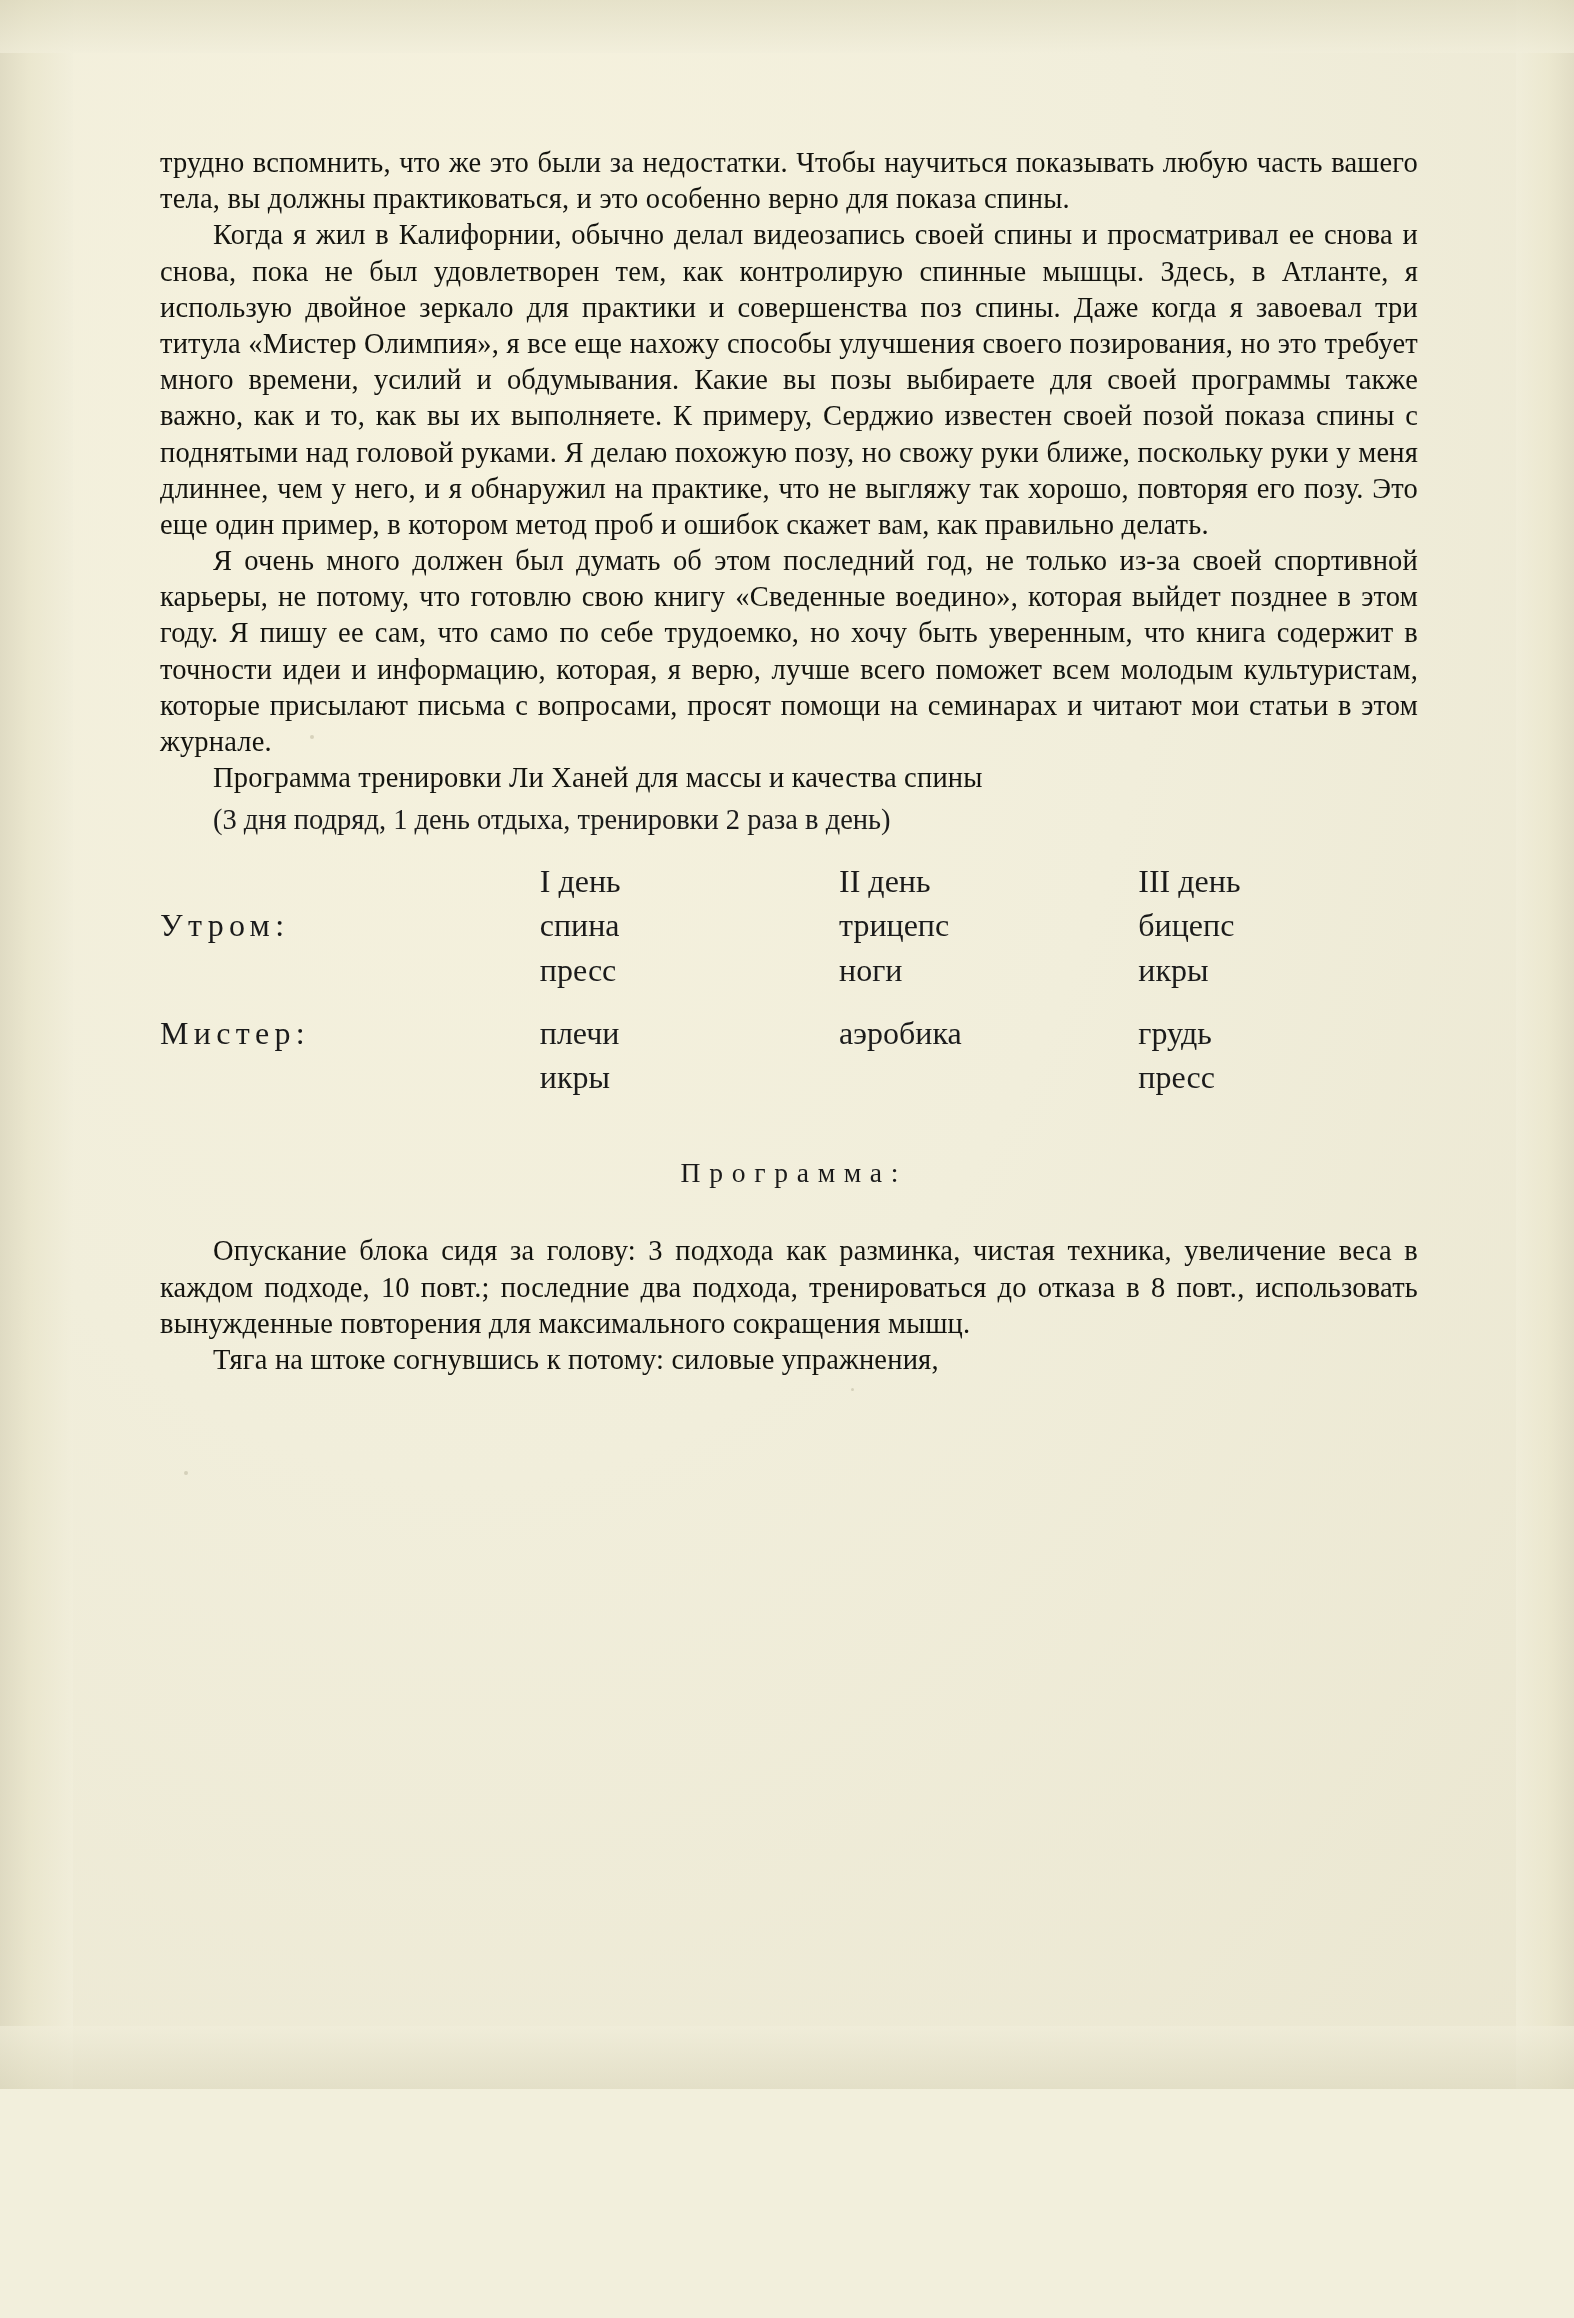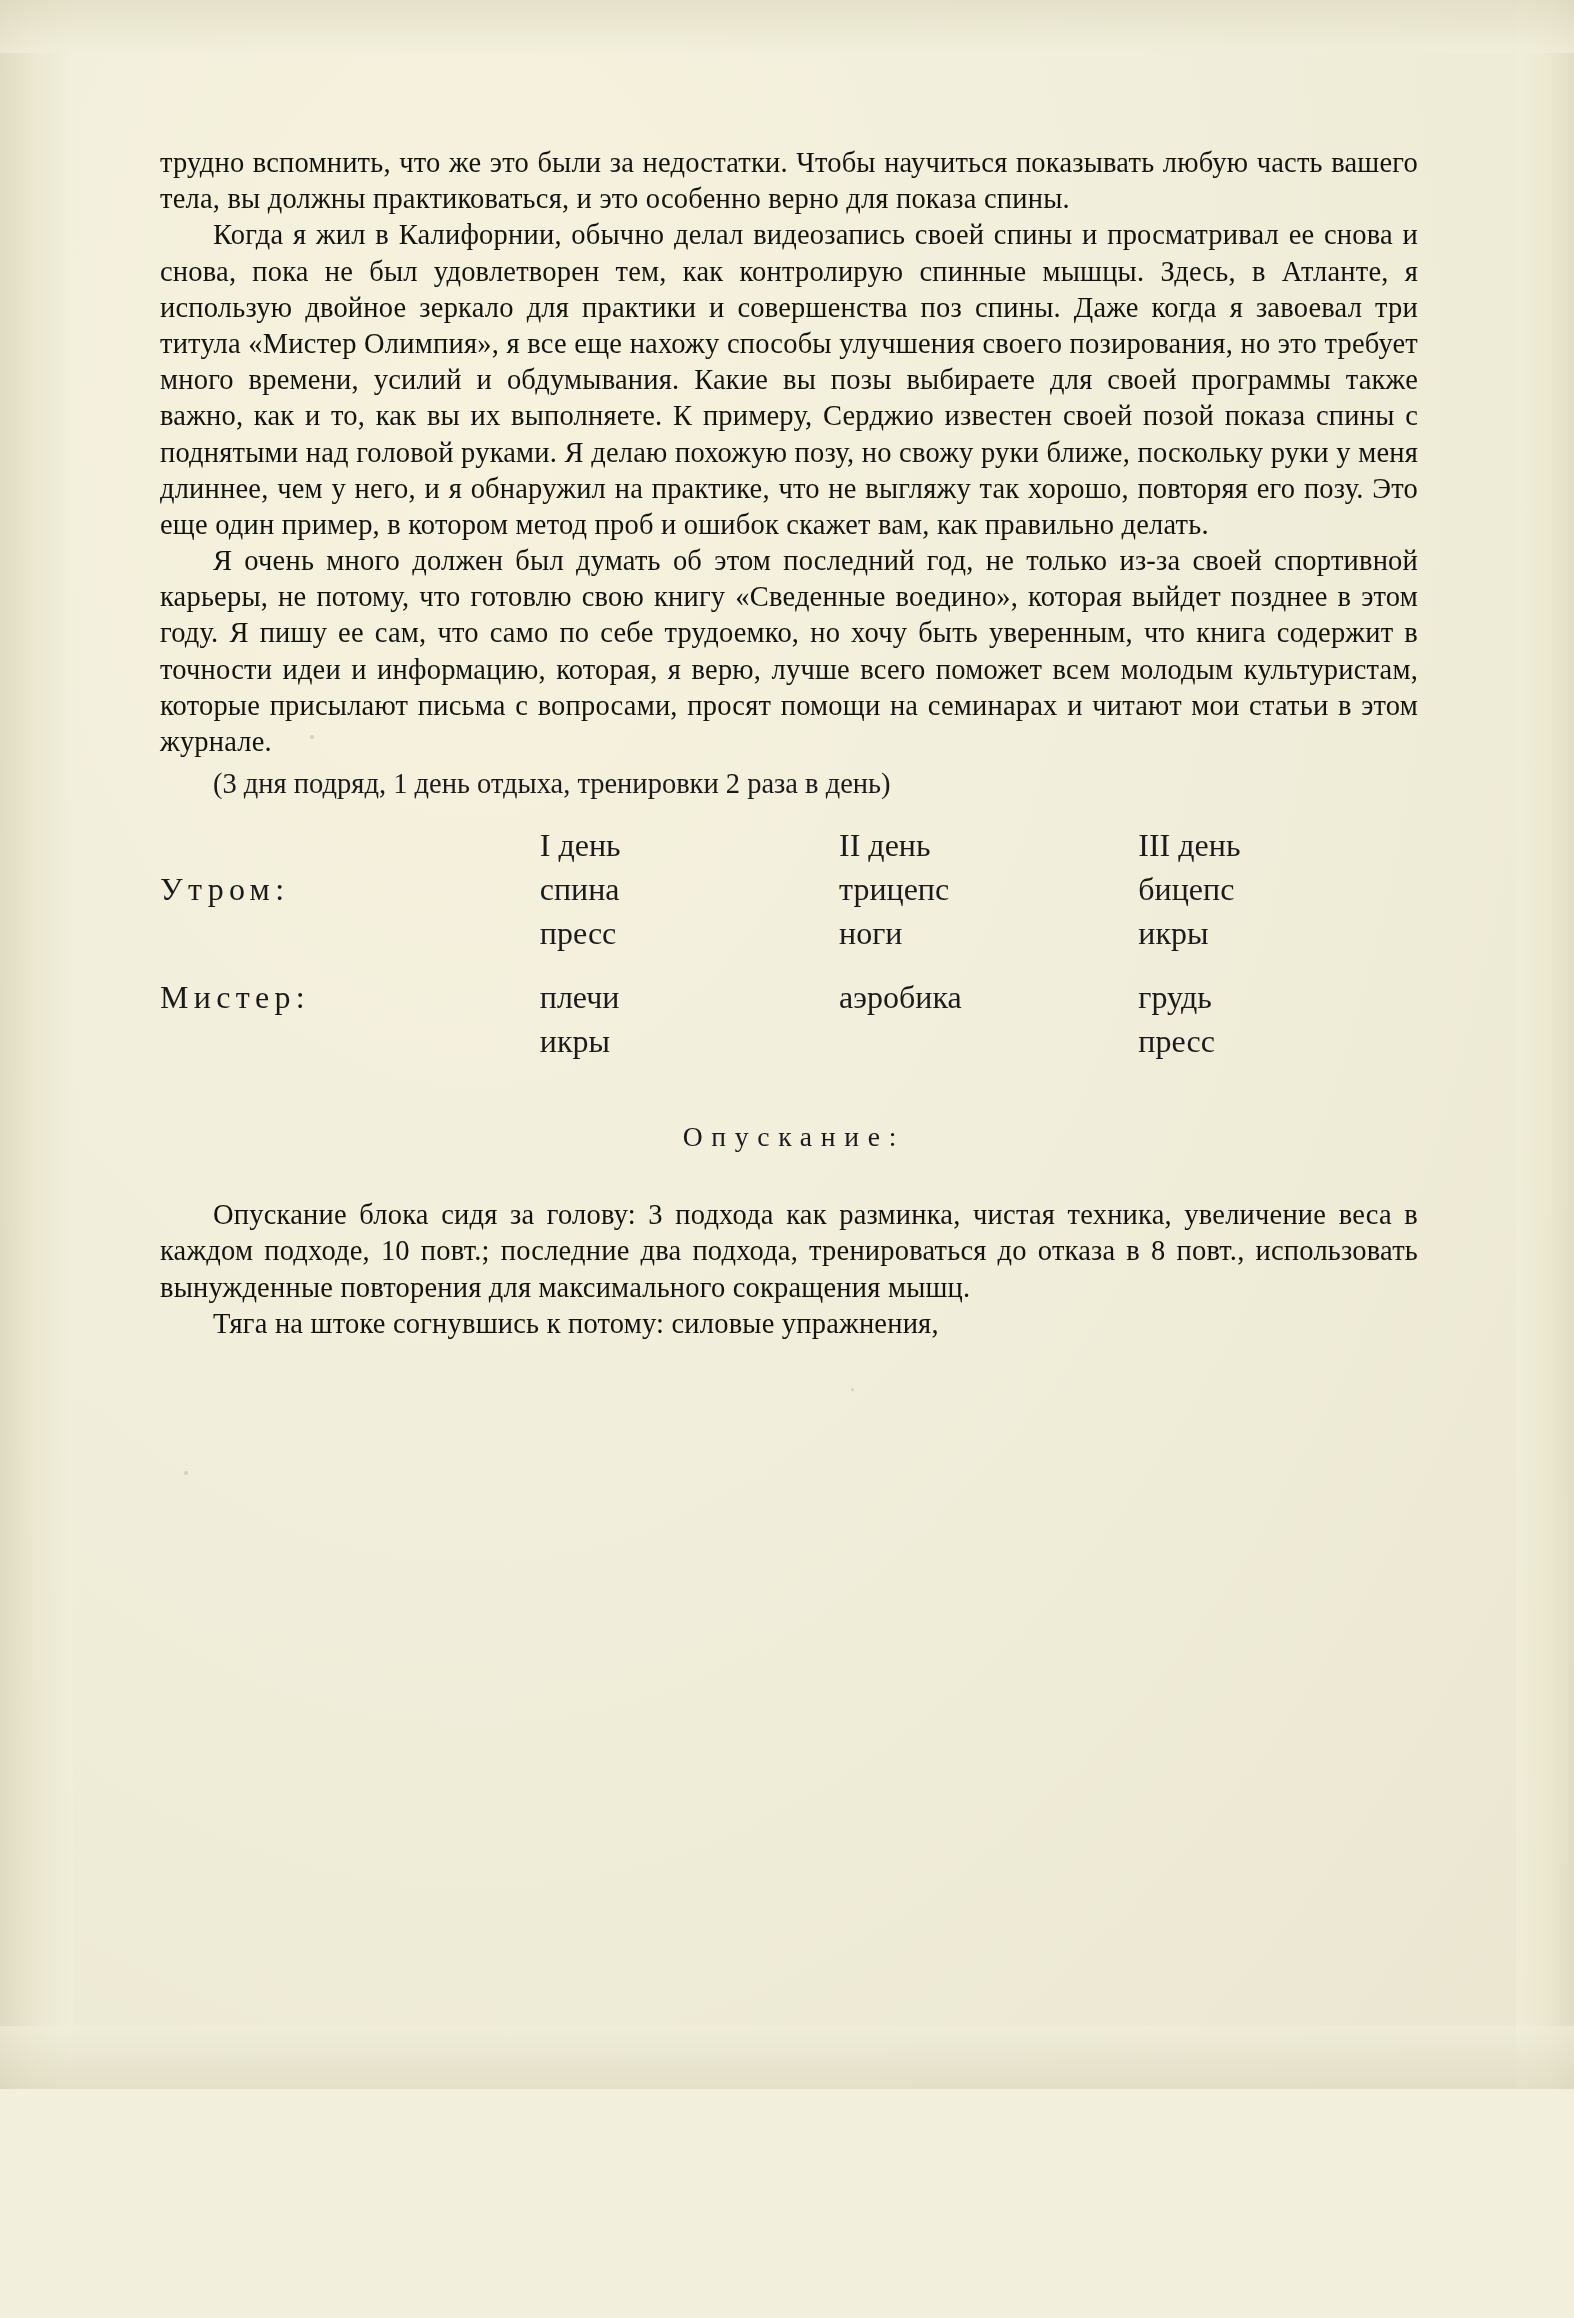--- a/index.html
+++ b/index.html
@@ -141,20 +141,21 @@
   <div class="speck" style="left:851px; top:1388px; width:3.4px; height:3.4px;"></div>
   <div class="speck" style="left:184px; top:1471px; width:3.9px; height:3.9px;"></div>
   <div class="speck" style="left:1456px; top:2206px; width:4.4px; height:4.4px;"></div>
   <div class="speck" style="left:624px; top:2191px; width:3.4px; height:3.4px;"></div>
 
   <div class="content">
 
     <p class="body-par">трудно вспомнить, что же это были за недостатки. Чтобы научиться показывать любую часть вашего тела, вы должны практиковаться, и это особенно верно для показа спины.</p>
     <p class="body-par indent">Когда я жил в Калифорнии, обычно делал видеозапись своей спины и просматривал ее снова и снова, пока не был удовлетворен тем, как контролирую спинные мышцы. Здесь, в Атланте, я использую двойное зеркало для практики и совершенства поз спины. Даже когда я завоевал три титула «Мистер Олимпия», я все еще нахожу способы улучшения своего позирования, но это требует много времени, усилий и обдумывания. Какие вы позы выбираете для своей программы также важно, как и то, как вы их выполняете. К примеру, Серджио известен своей позой показа спины с поднятыми над головой руками. Я делаю похожую позу, но свожу руки ближе, поскольку руки у меня длиннее, чем у него, и я обнаружил на практике, что не выгляжу так хорошо, повторяя его позу. Это еще один пример, в котором метод проб и ошибок скажет вам, как правильно делать.</p>
     <p class="body-par indent">Я очень много должен был думать об этом последний год, не только из-за своей спортивной карьеры, не потому, что готовлю свою книгу «Сведенные воедино», которая выйдет позднее в этом году. Я пишу ее сам, что само по себе трудоемко, но хочу быть уверенным, что книга содержит в точности идеи и информацию, которая, я верю, лучше всего поможет всем молодым культуристам, которые присылают письма с вопросами, просят помощи на семинарах и читают мои статьи в этом журнале.</p>
+    <p class="body-par indent program-line">Программа тренировки Ли Ханей для массы и качества спины</p>
     <div class="schedule-note">(3 дня подряд, 1 день отдыха, тренировки 2 раза в день)</div>
 
     <table class="schedule">
       <tbody>
           <tr>
         <td class="daylabel"></td>
         <td class="col">I день</td>
         <td class="col">II день</td>
         <td class="col-last">III день</td>
       </tr>
@@ -184,21 +185,21 @@
       </tr>
       <tr>
         <td class="daylabel"></td>
         <td class="col">икры</td>
         <td class="col"></td>
         <td class="col-last">пресс</td>
       </tr>
     </tbody>
       </table>
 
-    <div class="exercises-head">Опускание:</div>
+    <div class="exercises-head">Программа:</div>
 
     <div class="ex-block">
       <p class="body-par indent">Опускание блока сидя за голову: 3 подхода как разминка, чистая техника, увеличение веса в каждом подходе, 10 повт.; последние два подхода, тренироваться до отказа в 8 повт., использовать вынужденные повторения для максимального сокращения мышц.</p>
       <p class="body-par indent">Тяга на штоке согнувшись к потому: силовые упражнения,</p>
     </div>
 
   </div>
 
   <div class="page-number">22</div>
 </div>

